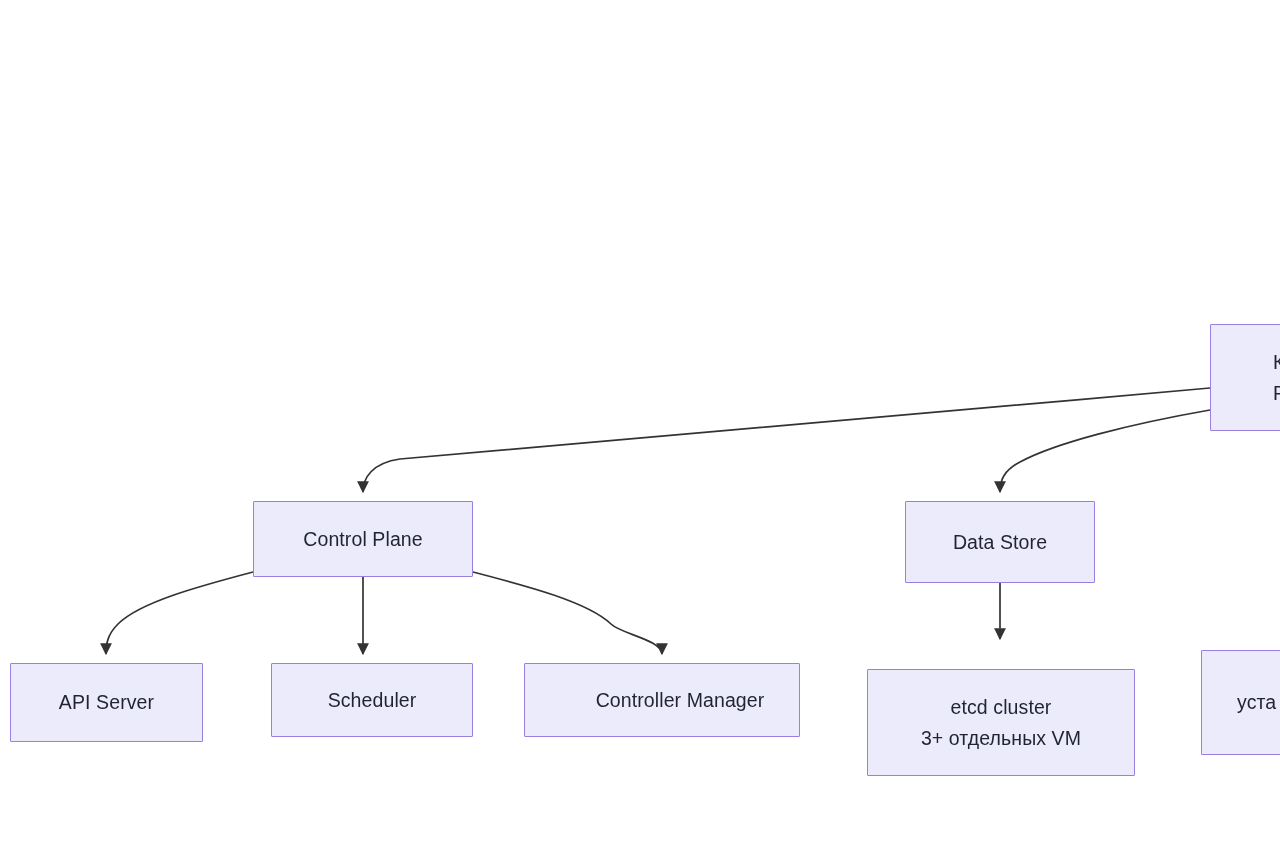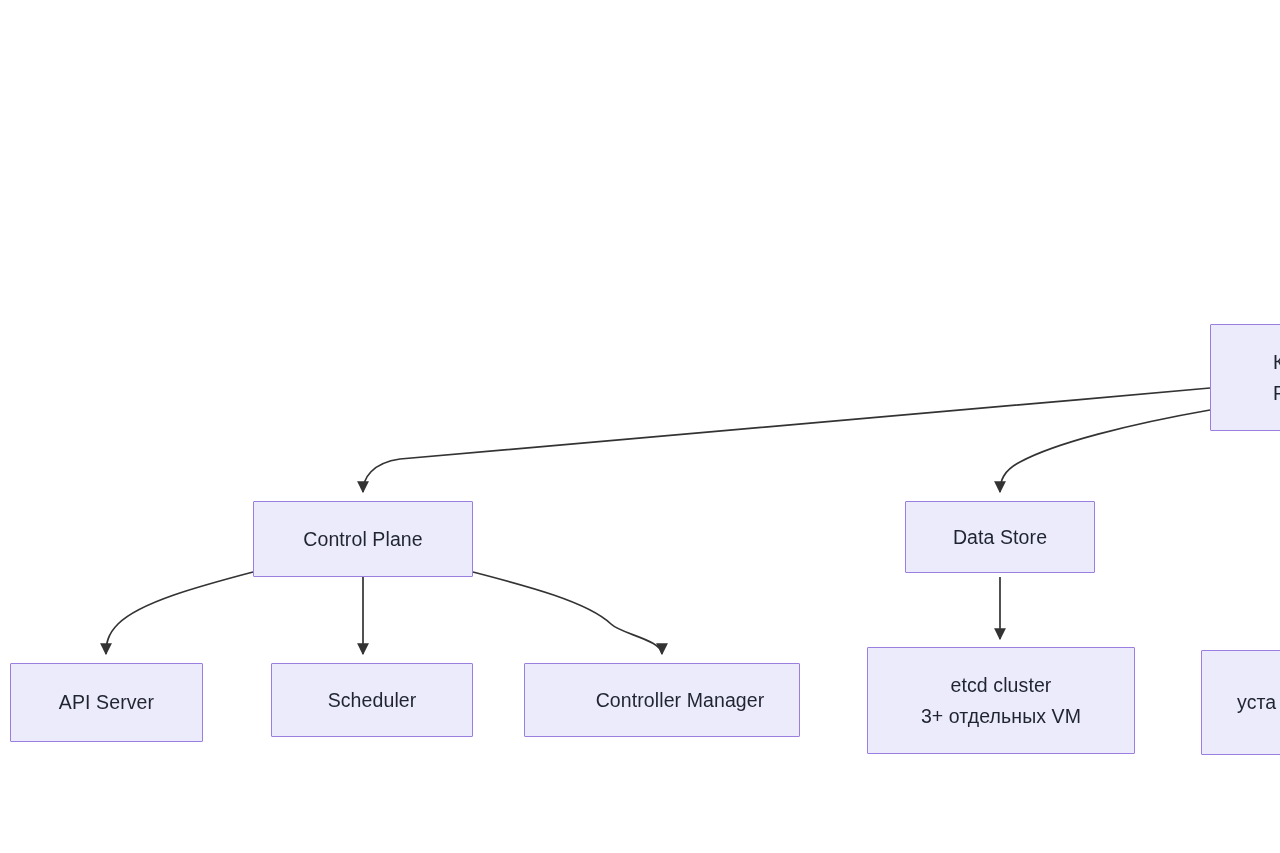--- a/index.html
+++ b/index.html
@@ -78,37 +78,37 @@
 
   <div class="node clipped-right" style="left:1210px; top:324px; width:150px; height:107px;">
     <span class="line">К</span>
     <span class="line">Раз</span>
   </div>
 
   <div class="node" style="left:253px; top:501px; width:220px; height:76px;align-items:center;">
     <span class="line">Control Plane</span>
   </div>
 
-  <div class="node" style="left:905px; top:501px; width:190px; height:72px;justify-content:center;">
+  <div class="node" style="left:905px; top:501px; width:190px; height:82px;justify-content:center;">
     <span class="line">Data Store</span>
   </div>
 
   <div class="node" style="left:10px; top:663px; width:193px; height:79px;">
     <span class="line">API Server</span>
   </div>
 
   <div class="node" style="left:271px; top:663px; width:202px; height:74px;">
     <span class="line">Scheduler</span>
   </div>
 
   <div class="node" style="left:524px; top:663px; width:276px; height:74px;padding-left:36px;">
     <span class="line">Controller Manager</span>
   </div>
 
-  <div class="node" style="left:867px; top:647px; width:268px; height:107px;">
+  <div class="node" style="left:867px; top:669px; width:268px; height:107px;">
     <span class="line">etcd cluster</span>
     <span class="line">3+ отдельных VM</span>
   </div>
 
   <div class="node clipped-right" style="left:1201px; top:650px; width:160px; height:105px; padding-left:35px;">
     <span class="line">уста</span>
   </div>
 
 </div>
 

